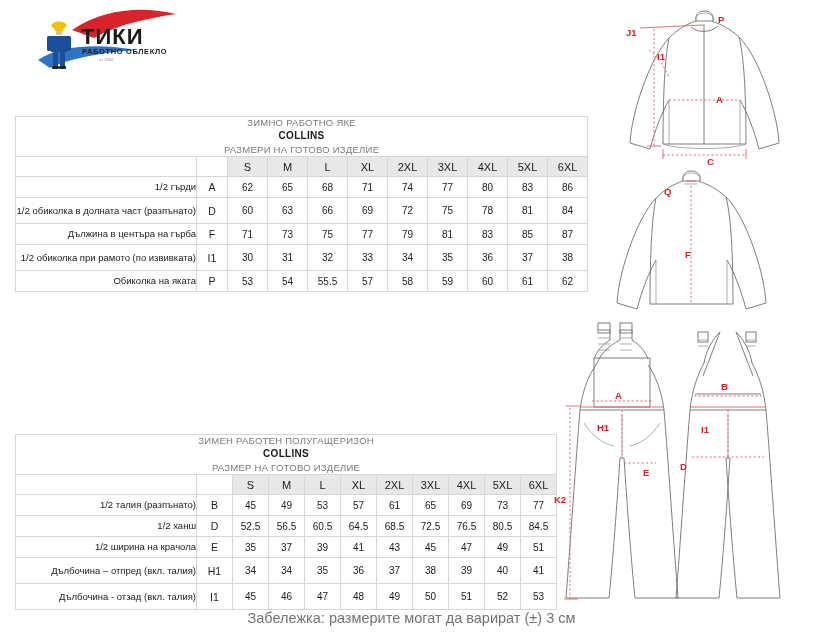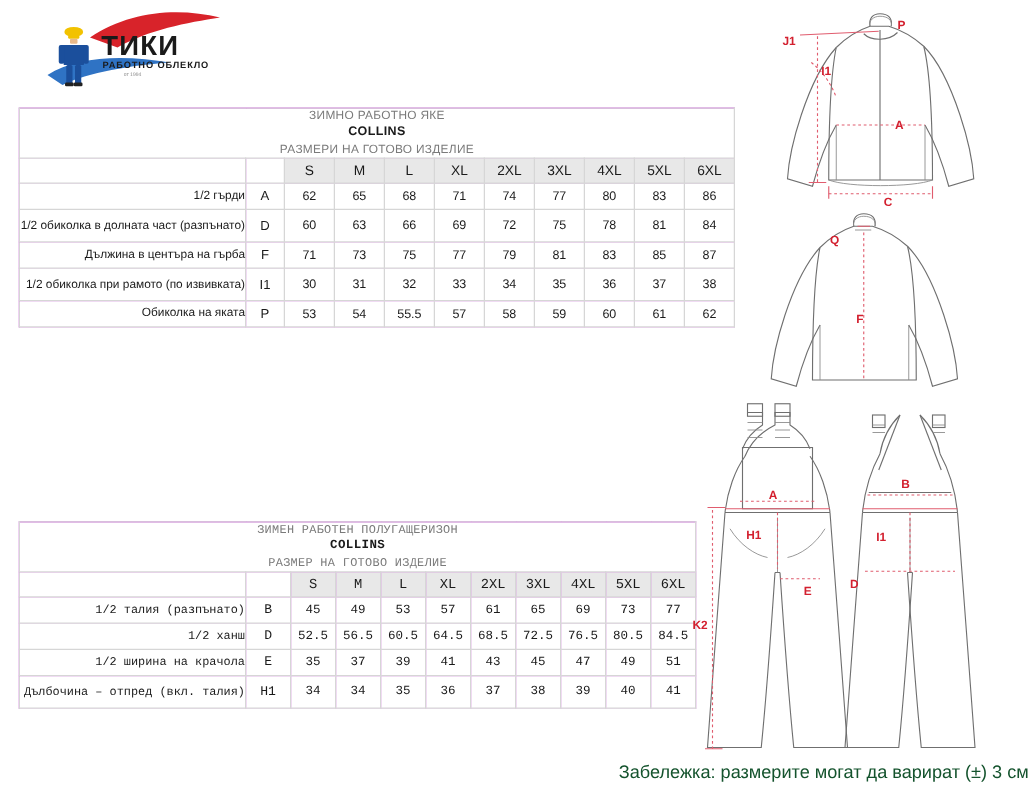--- a/index.html
+++ b/index.html
@@ -24,24 +24,25 @@
     width: 148px;
     height: 66px;
   }
   .logo-svg { display: block; }
 
   
   .size-table {
     position: absolute;
     border-collapse: collapse;
     table-layout: fixed;
-    background: #d946ef;
+    background: #a3a3a3;
+    margin-top: 30px;
   }
   #jacket-table { left: 15px; top: 86px; width: 573px; }
-  #pants-table  { left: 15px; top: 417px; width: 541px; font-family: Liberation Mono, monospace; }
+  #pants-table  { left: 15px; top: 404px; width: 541px; }
 
   .size-table td, .size-table th {
     border: 1px solid #d6d6d6;
     padding: 0;
     font-weight: normal;
     background: #fff;
   }
 
   .title-cell {
     text-align: center;
@@ -93,23 +94,23 @@
   }
   .r-tall { height: 26px; }
   .r-short { height: 21px; }
 
   
   .footnote {
     position: absolute;
     left: 0;
     top: 610px;
     width: 823px;
-    text-align: right;
+    text-align: center;
     font-size: 14.5px;
-    color: #14532d;
+    color: #737373;
   }
 
   
   .illus { position: absolute; }
   #jacket-front { left: 583px; top: 2px; }
   #jacket-back  { left: 600px; top: 168px; }
   #pants-art    { left: 552px; top: 318px; }
 
   .ln   { fill: none; stroke: #6f6f6f; stroke-width: 0.9; }
   .ln2  { fill: none; stroke: #8a8a8a; stroke-width: 0.7; }
@@ -327,20 +328,33 @@
       <td class="val">34</td>
       <td class="val">34</td>
       <td class="val">35</td>
       <td class="val">36</td>
       <td class="val">37</td>
       <td class="val">38</td>
       <td class="val">39</td>
       <td class="val">40</td>
       <td class="val">41</td>
     </tr>
+    <tr class="r-tall">
+      <td class="row-label">Дълбочина - отзад  (вкл. талия)</td>
+      <td class="row-code">I1</td>
+      <td class="val">45</td>
+      <td class="val">46</td>
+      <td class="val">47</td>
+      <td class="val">48</td>
+      <td class="val">49</td>
+      <td class="val">50</td>
+      <td class="val">51</td>
+      <td class="val">52</td>
+      <td class="val">53</td>
+    </tr>
   </tbody>
 </table>
 
 <svg class="illus" id="jacket-front" width="240" height="172" viewBox="0 0 240 172">
   <g>
     <path class="ln" d="M86 36 C95 27, 104 22, 113 19 L128 19 C138 22, 147 27, 156 35"></path>
     <path class="ln" d="M113 19 C112 13, 115 9, 121 9 C128 9, 131 13, 130 19"></path>
     <path class="ln2" d="M113 19 C112 14, 116 11, 121 11 C127 11, 131 14, 130 19"></path>
     <path class="ln" d="M108 25 C114 31, 128 31, 135 24"></path>
     <path class="ln" d="M86 36 C76 47, 66 66, 58 90 C52 108, 48 125, 47 141 L67 147 C72 128, 79 110, 86 98"></path>

